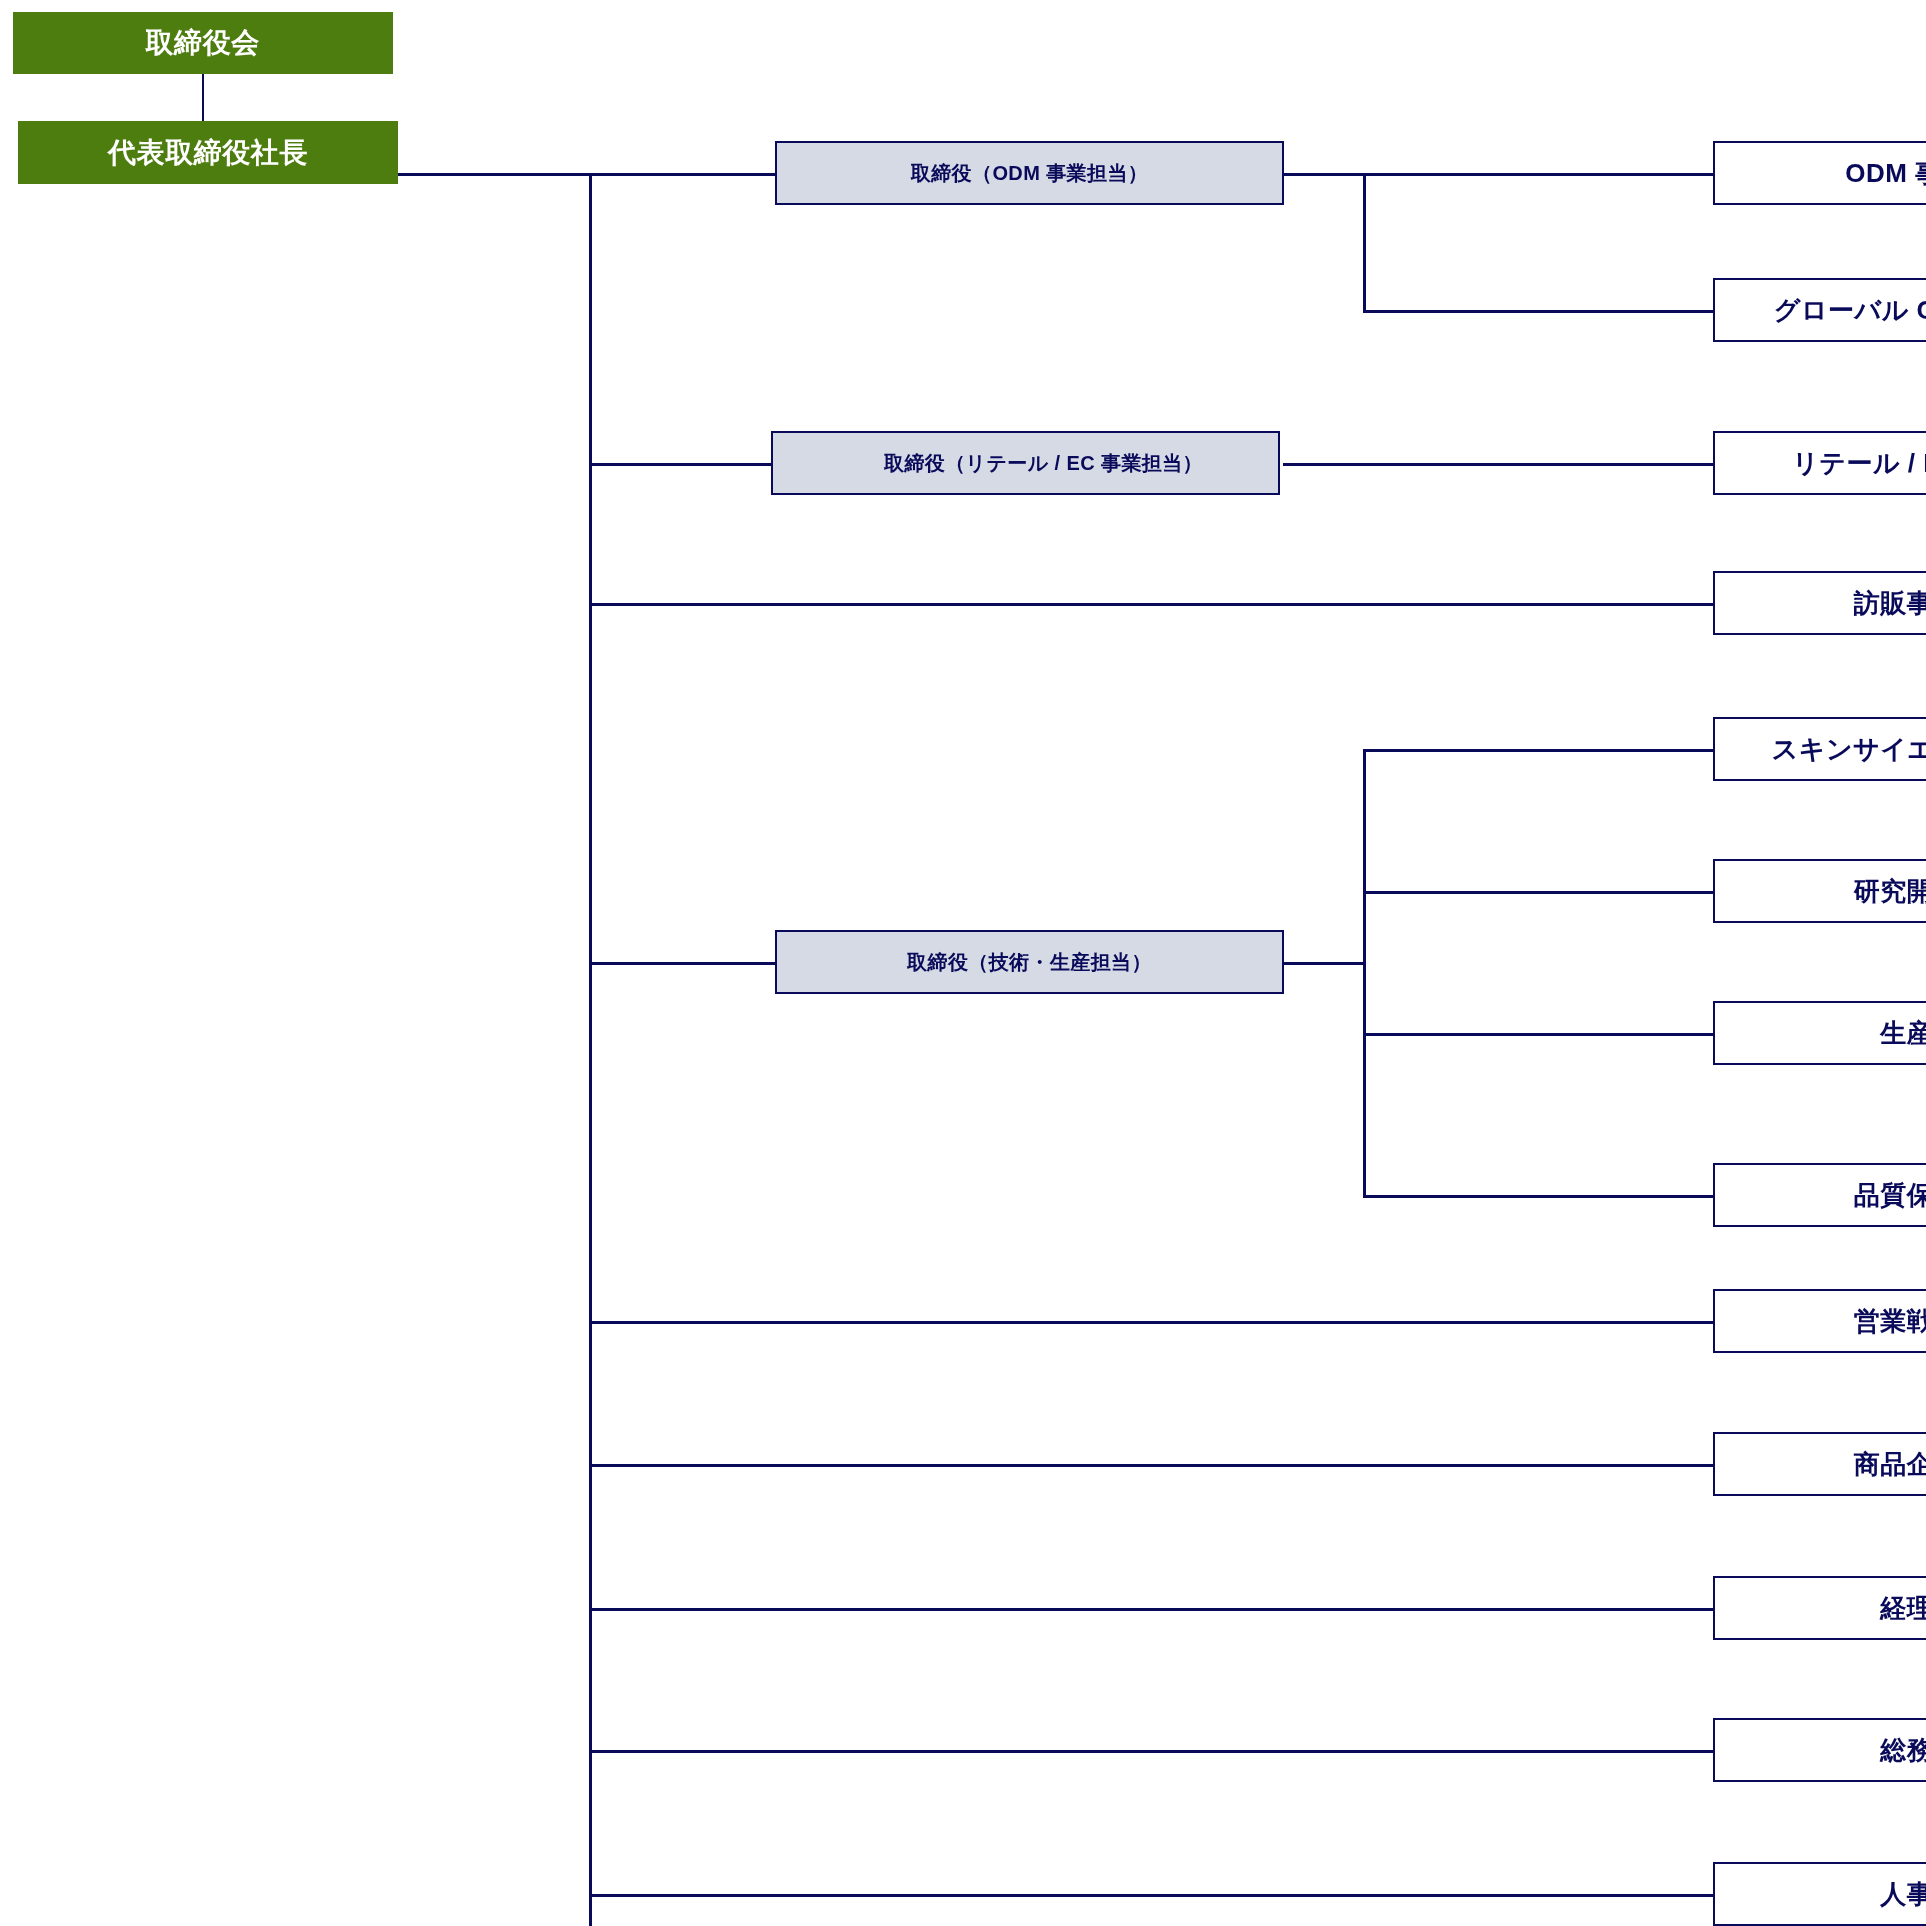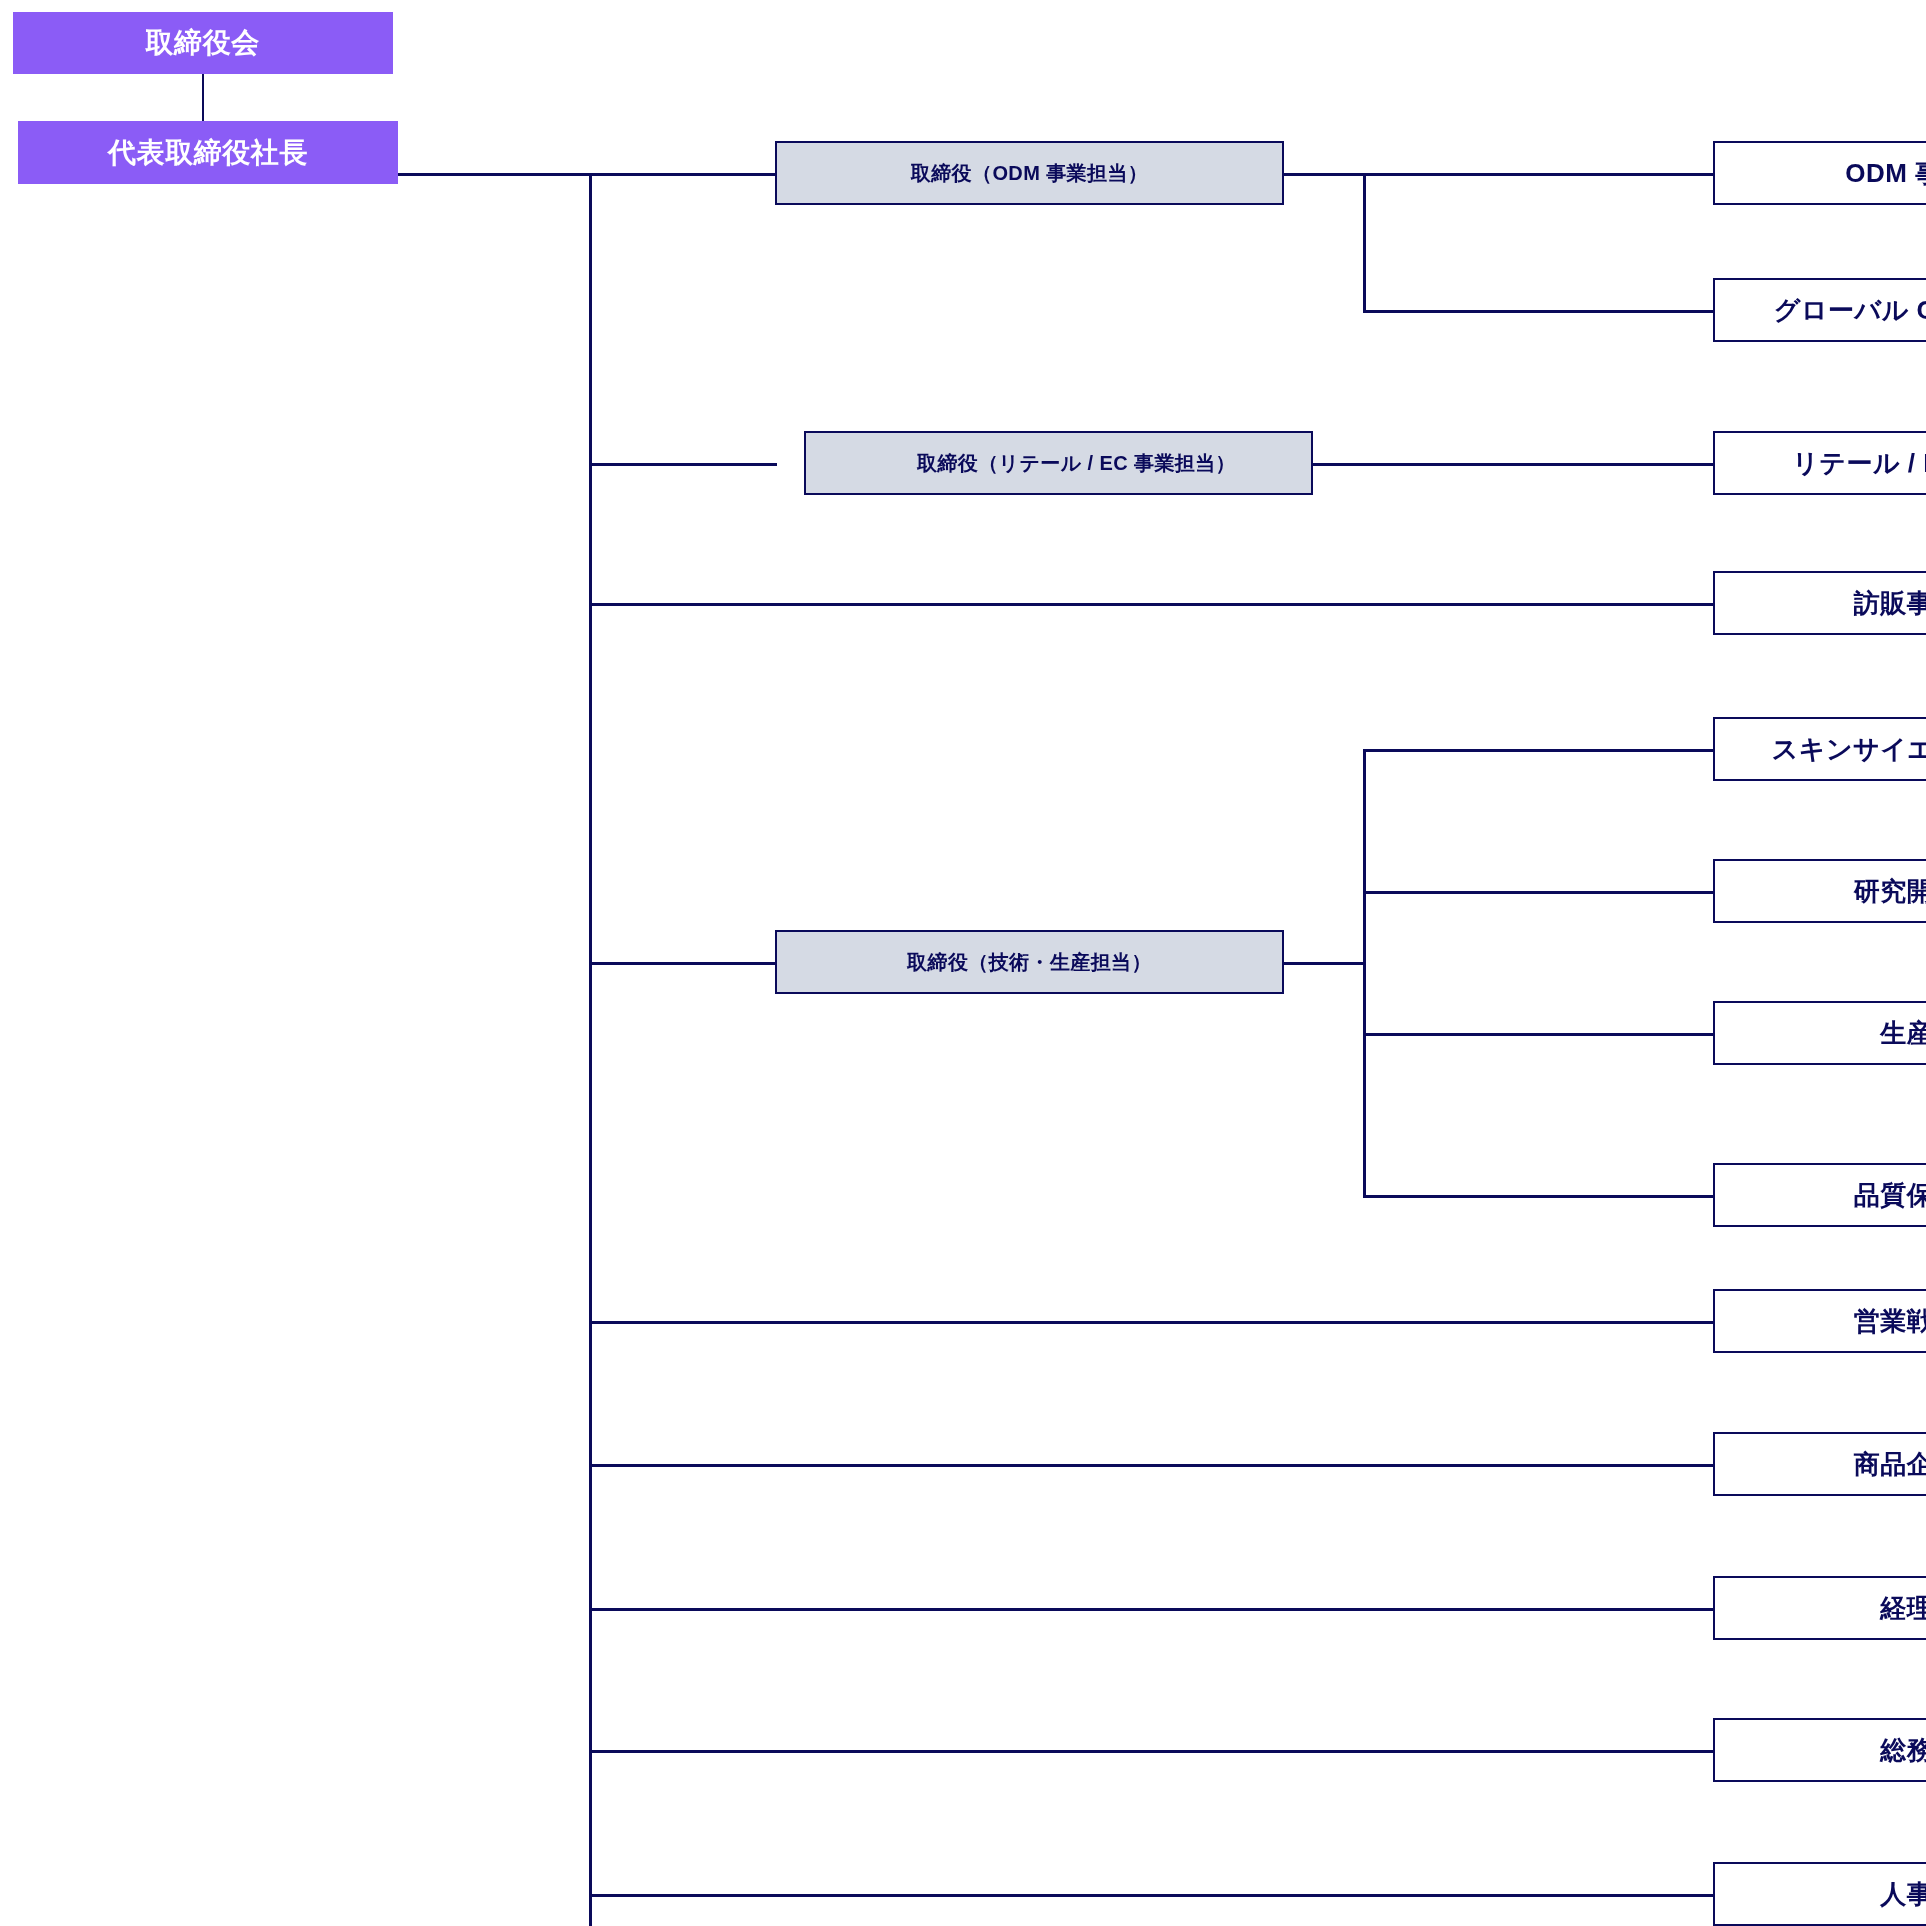--- a/index.html
+++ b/index.html
@@ -21,21 +21,21 @@
     display: flex;
     align-items: center;
     justify-content: center;
     text-align: center;
     line-height: 1.25;
     font-weight: bold;
     letter-spacing: 0.02em;
   }
   
   .box--solid {
-    background: #8b5cf6;
+    background: #4d7c0f;
     border: 0;
     color: #ffffff;
     font-size: 28px;
   }
   
   .box--director {
     background: #d5dae4;
     border: 2.7px solid #0a0a5a;
     color: #0a0a5a;
     font-size: 20px;
@@ -106,21 +106,21 @@
   <div class="ln ln--h" style="left:1363px; top:1033px; width:353px;"></div>
 
   <div class="ln ln--h" style="left:1363px; top:1195px; width:353px;"></div>
 
   <div class="box box--solid" style="left:12.7px; top:11.6px; width:380px; height:62px;">取締役会</div>
 
   <div class="box box--solid" style="left:18px; top:121px; width:380px; height:63px;">代表取締役社長</div>
 
   <div class="box box--director" style="left:775px; top:141px; width:509px; height:64px;">取締役（ODM 事業担当）</div>
 
-  <div class="box box--director" style="left:804px; top:431px; width:509px; height:64px;padding-left:36px;">取締役（リテール / EC 事業担当）</div>
+  <div class="box box--director" style="left:771px; top:431px; width:509px; height:64px;padding-left:36px;">取締役（リテール / EC 事業担当）</div>
 
   <div class="box box--director" style="left:775px; top:930px; width:509px; height:64px;">取締役（技術・生産担当）</div>
 
   <div class="box box--dept" style="left:1713px; top:141px; width:414px; height:64px;">ODM 事業部</div>
 
   <div class="box box--dept" style="left:1713px; top:278px; width:414px; height:64px;">グローバル ODM 事業部</div>
 
   <div class="box box--dept" style="left:1713px; top:431px; width:414px; height:64px;">リテール / EC 事業部</div>
 
   <div class="box box--dept" style="left:1713px; top:571px; width:414px; height:64px;">訪販事業部</div>

